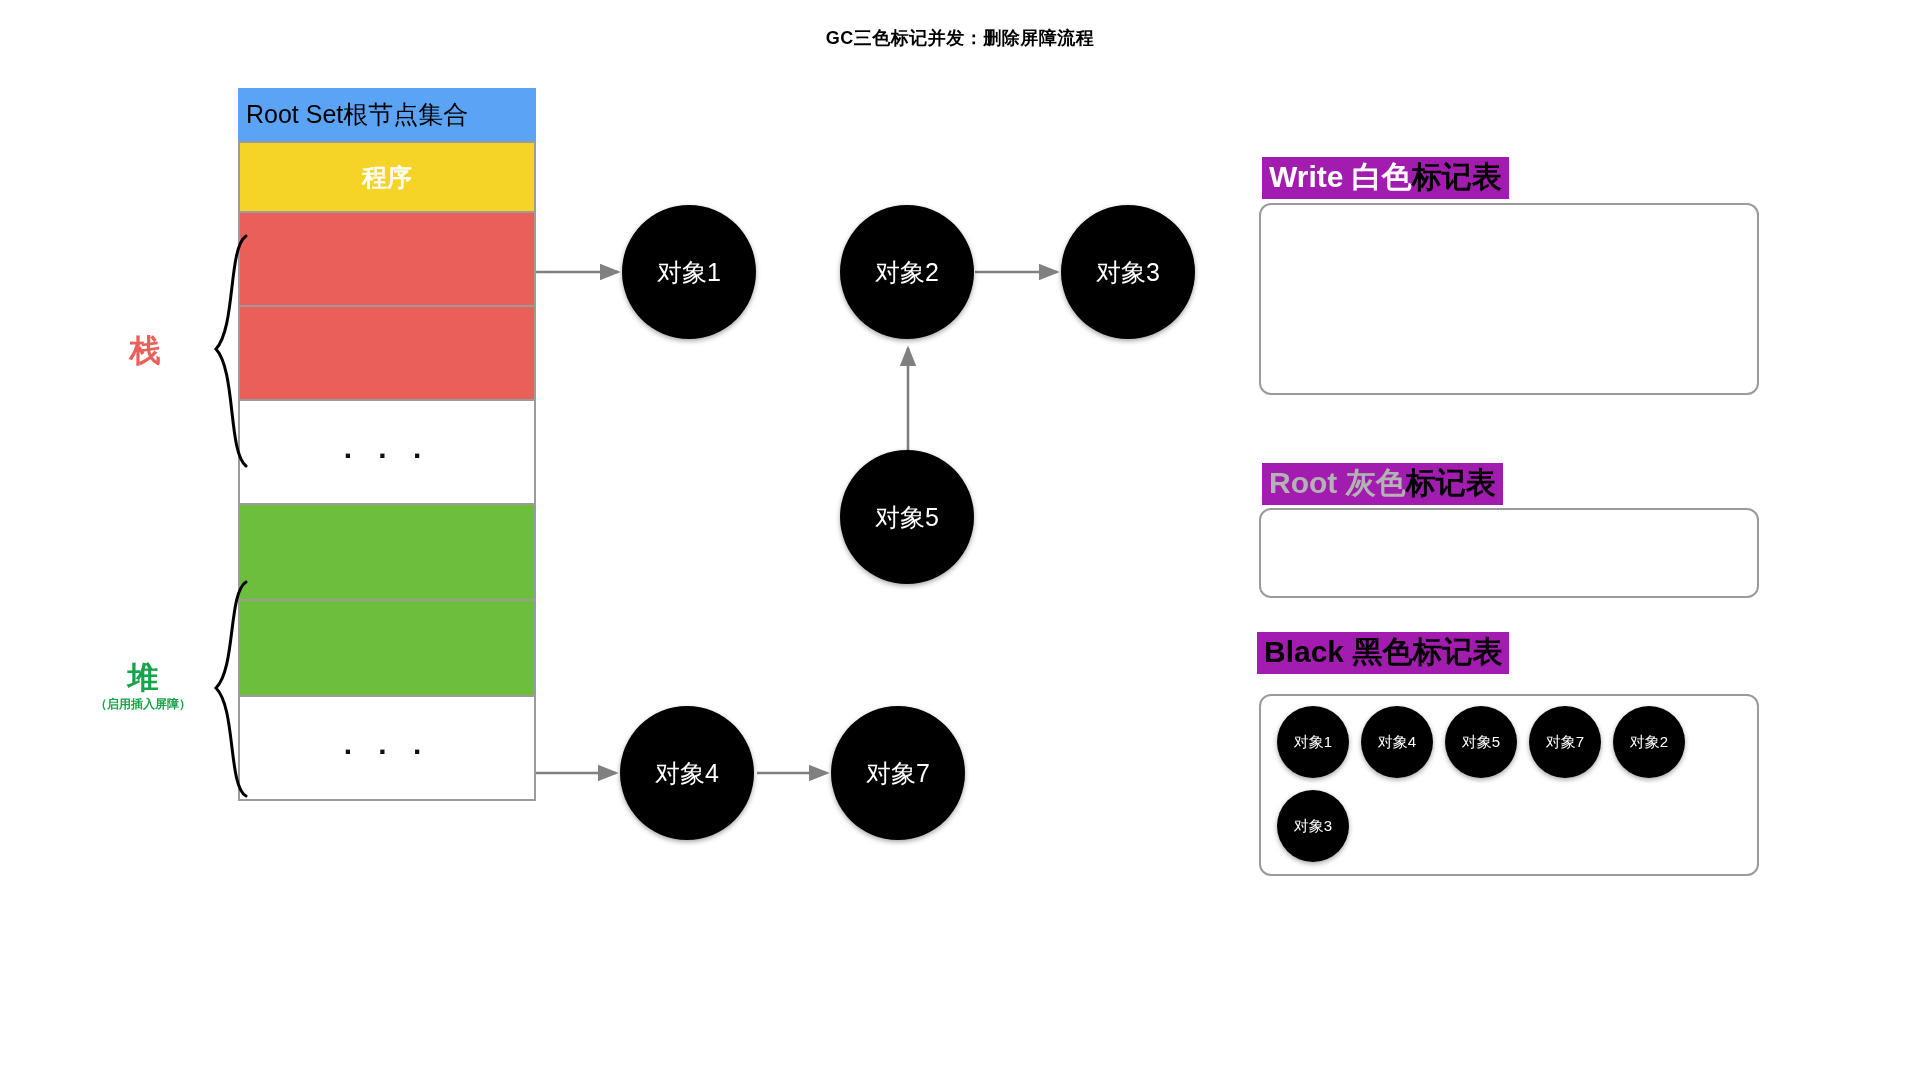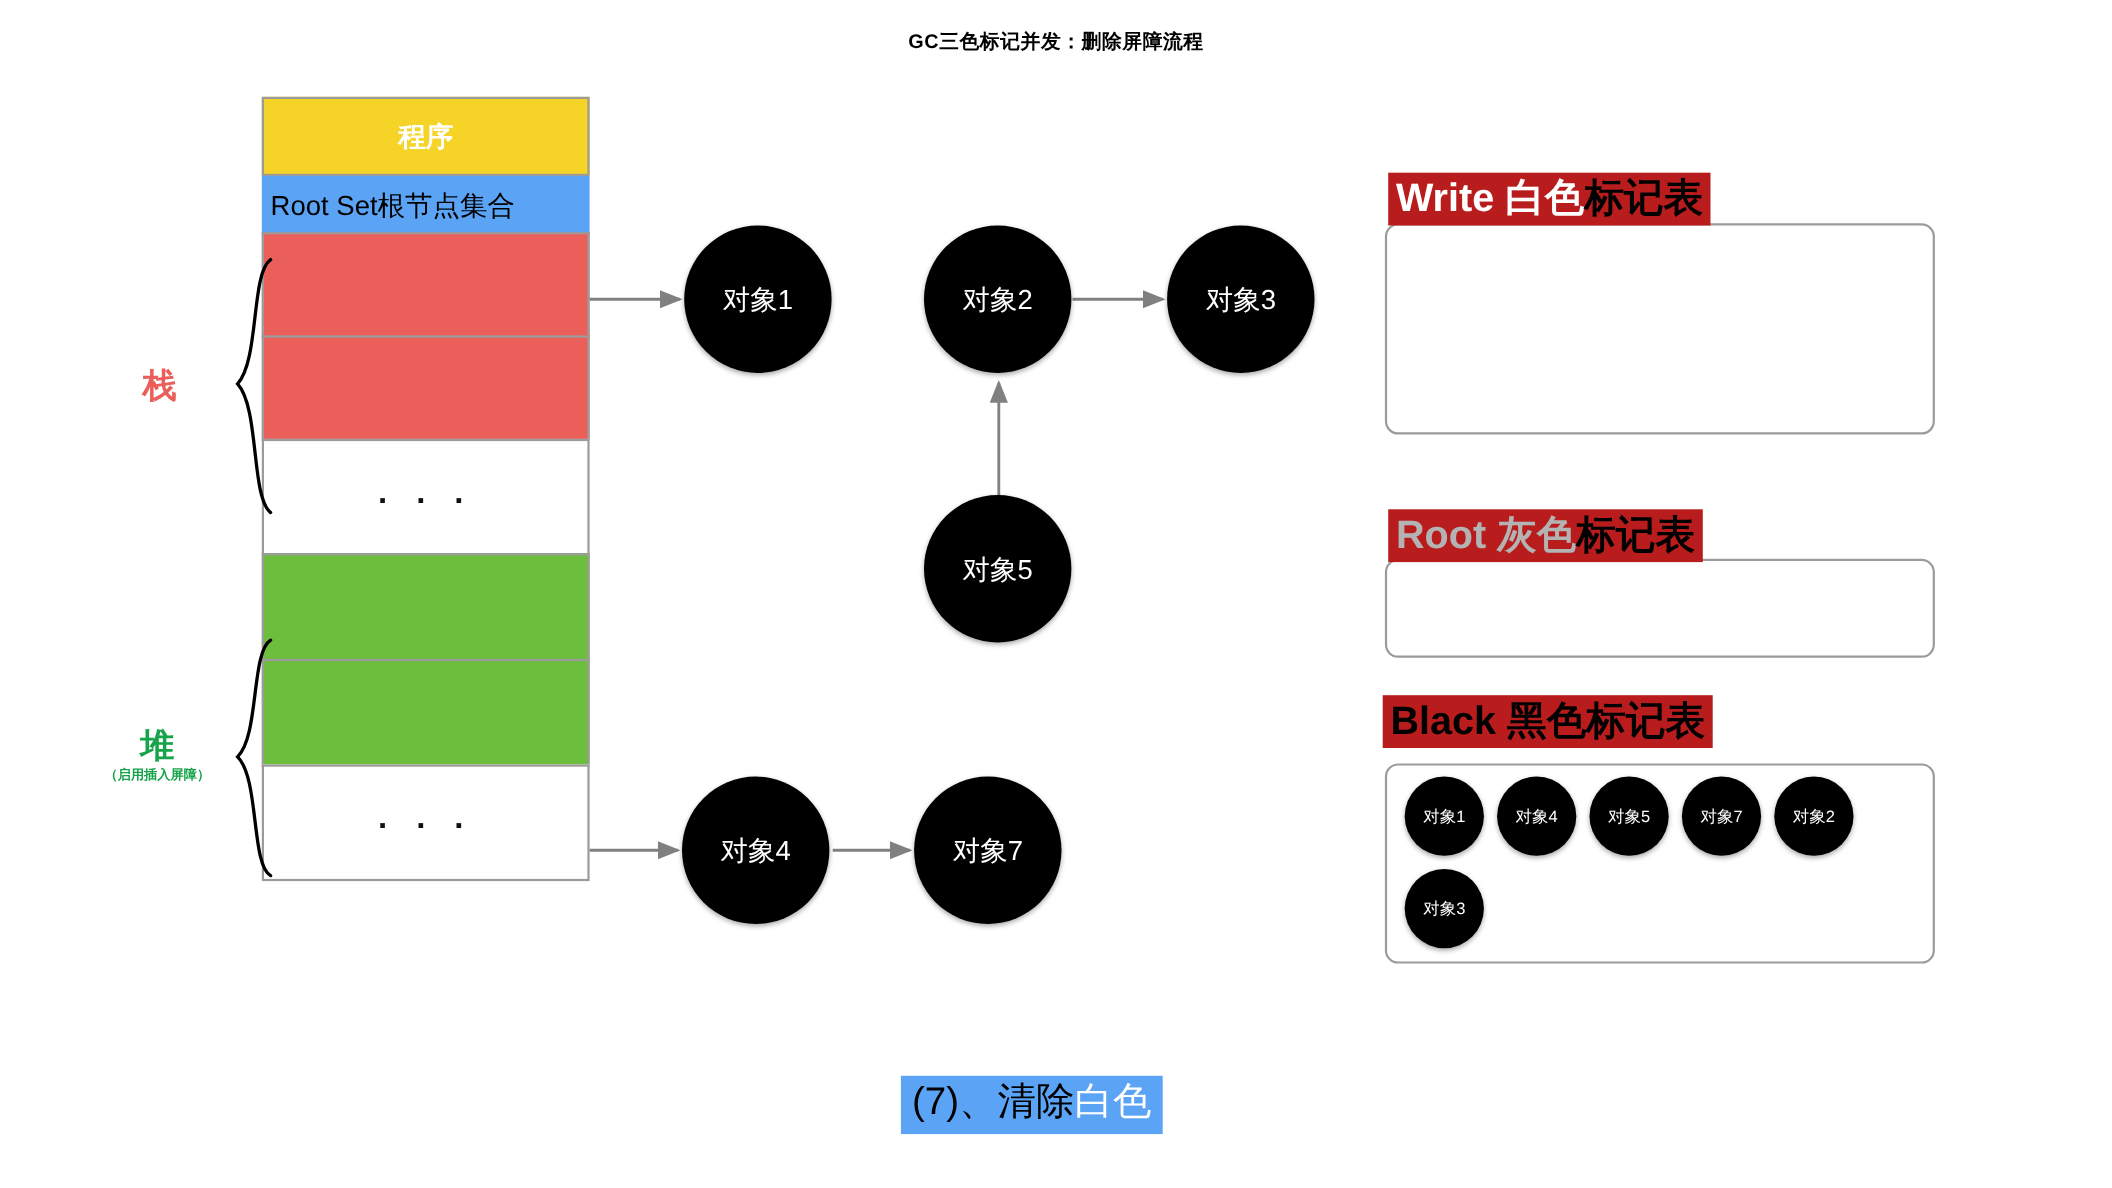--- a/index.html
+++ b/index.html
@@ -127,23 +127,23 @@
     position: absolute;
     left: 0; top: 0;
     width: 1920px; height: 1080px;
     pointer-events: none;
   }
 
   
   .panel { position: absolute; }
   .panel-head {
     position: absolute;
-    background: #b91c1c;
+    background: #a21caf;
     padding: 3px 7px 5px 7px;
-    font-size: 36px;
+    font-size: 30px;
     font-weight: bold;
     white-space: nowrap;
     z-index: 3;
     line-height: 1.12;
   }
   .panel-body {
     position: absolute;
     box-sizing: border-box;
     border: 2px solid #9b9b9b;
     border-radius: 12px;
@@ -192,25 +192,25 @@
   .cap-white { color: #ffffff; }
 </style>
 </head>
 <body>
 
 <div id="stage">
 
   <div class="title">GC三色标记并发：删除屏障流程</div>
 
   <div class="memcol">
+    <div class="cell rootset">
+      <span>Root Set根节点集合</span>
+    </div>
     <div class="cell program">
       <span>程序</span>
-    </div>
-    <div class="cell rootset">
-      <span>Root Set根节点集合</span>
     </div>
     <div class="cell red"></div>
     <div class="cell red"></div>
     <div class="cell blank">
       <span class="dots">. . .</span>
     </div>
     <div class="cell green"></div>
     <div class="cell green"></div>
     <div class="cell blank">
       <span class="dots">. . .</span>
@@ -305,17 +305,14 @@
         <div class="chip">
             <span>对象2</span>
           </div>
         <div class="chip">
             <span>对象3</span>
           </div>
       </div>
     </div>
   </div>
 
-  <div class="caption">
-    <span class="cap-black">(7)、清除</span><span class="cap-white">白色</span>
-  </div>
 
 </div>
 
 </body></html>

